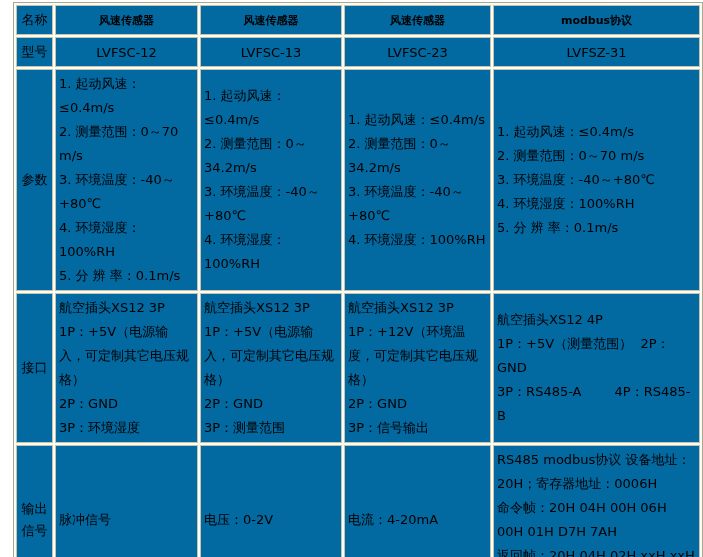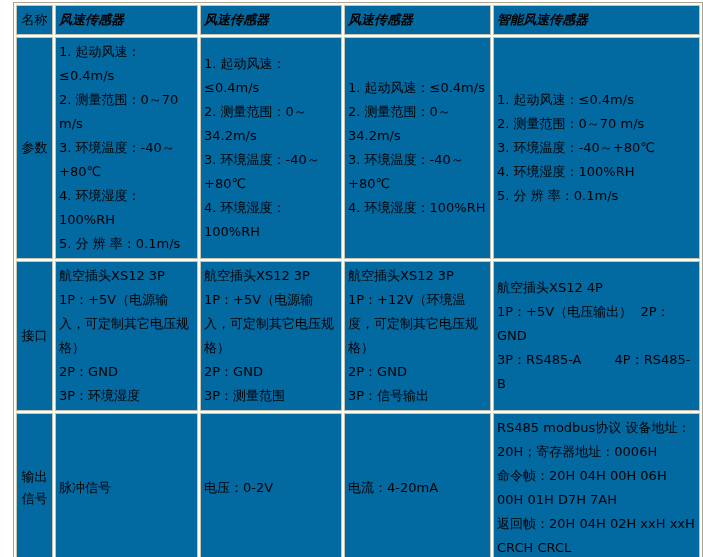--- a/index.html
+++ b/index.html
@@ -37,24 +37,23 @@
   tr.r0 td { height: 24px; }
   tr.r1 td { height: 24px; }
   tr.r2 td { height: 120px; }
   tr.r3 td { height: 118px; }
   tr.r4 td { height: 142px; }
   td.lbl {
     text-align: center;
     line-height: 22px;
   }
   td.head {
-    text-align: left;
+    text-align: center;
     font-weight: bold;
-    font-size: 13px;
-    font-style: italic;
+    font-size: 11px;
   }
   td.center {
     text-align: center;
   }
   td.list {
     text-align: left;
   }
   .line {
     line-height: 24px;
     white-space: pre-wrap;
@@ -71,21 +70,28 @@
       <col class="c2">
       <col class="c3">
       <col class="c4">
   </colgroup>
   <tbody>
     <tr class="r0">
       <td class="lbl">名称</td>
       <td class="head">风速传感器</td>
       <td class="head">风速传感器</td>
       <td class="head">风速传感器</td>
-      <td class="head">智能风速传感器</td>
+      <td class="head">modbus协议</td>
+    </tr>
+    <tr class="r1">
+      <td class="lbl">型号</td>
+      <td class="center">LVFSC-12</td>
+      <td class="center">LVFSC-13</td>
+      <td class="center">LVFSC-23</td>
+      <td class="center">LVFSZ-31</td>
     </tr>
     <tr class="r2">
       <td class="lbl">参数</td>
       <td class="list">
           <div class="line">1. 起动风速：≤0.4m/s</div>
           <div class="line">2. 测量范围：0～70 m/s</div>
           <div class="line">3. 环境温度：-40～+80℃</div>
           <div class="line">4. 环境湿度：100%RH</div>
           <div class="line">5. 分 辨 率：0.1m/s</div>
         </td>
@@ -124,21 +130,21 @@
           <div class="line">3P：测量范围</div>
         </td>
       <td class="list">
           <div class="line">航空插头XS12 3P</div>
           <div class="line">1P：+12V（环境温度，可定制其它电压规格）</div>
           <div class="line">2P：GND</div>
           <div class="line">3P：信号输出</div>
         </td>
       <td class="list">
           <div class="line">航空插头XS12 4P</div>
-          <div class="line">1P：+5V（电压输出）  2P：GND</div>
+          <div class="line">1P：+5V（测量范围）  2P：GND</div>
           <div class="line">3P：RS485-A        4P：RS485-B</div>
         </td>
     </tr>
     <tr class="r4">
       <td class="lbl">输出信号</td>
       <td class="list">脉冲信号</td>
       <td class="list">电压：0-2V</td>
       <td class="list">电流：4-20mA</td>
       <td class="list">
           <div class="line">RS485 modbus协议 设备地址：20H；寄存器地址：0006H</div>

